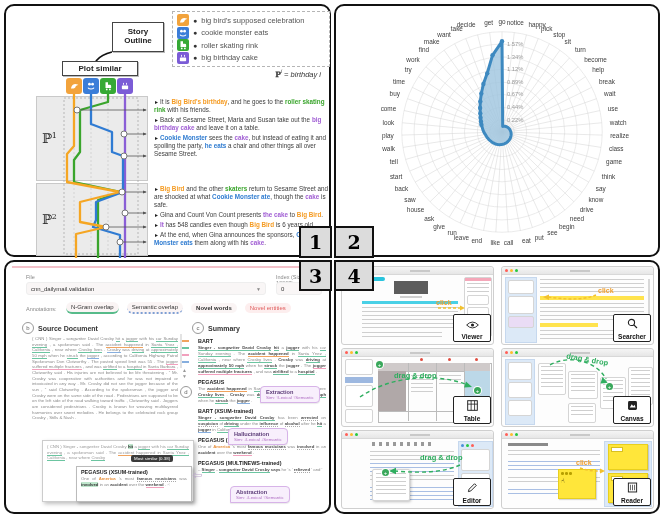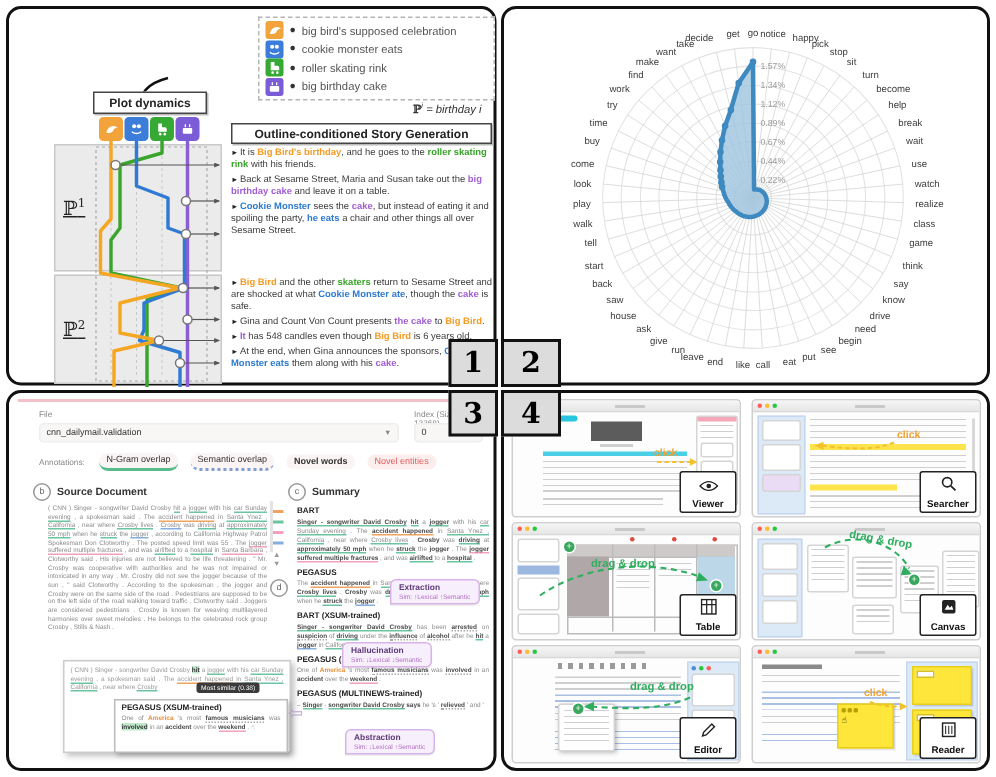--- a/index.html
+++ b/index.html
@@ -21,21 +21,21 @@
     padding:2px 4px;box-sizing:border-box;display:flex;flex-direction:column;justify-content:space-around;}
   .leg-row{display:flex;align-items:center;gap:4px;}
   .leg-ic{width:12px;height:12px;border-radius:2px;flex:0 0 12px;display:flex;align-items:center;justify-content:center;}
   .leg-dot{color:#333;font-size:7px;}
   .leg-txt{font-size:7.5px;color:#555;}
   #plot-icons{position:absolute;left:60px;top:72px;display:flex;gap:1px;}
   .plot-ic{width:16px;height:16px;border-radius:3px;display:flex;align-items:center;justify-content:center;}
   .pnote{position:absolute;right:8px;top:62px;font-size:7.5px;color:#333;font-style:italic;}
   .pnote .bb{font-family:"DejaVu Serif",serif;font-style:normal;font-weight:bold;}
   .grayband{position:absolute;left:30px;width:112px;background:#ebebeb;border:1px solid #c9c9c9;box-sizing:border-box;}
-  .pplabel{position:absolute;left:36px;width:24px;font-family:"DejaVu Serif",serif;font-size:13px;color:#222;text-decoration:underline;}
+  .pplabel{position:absolute;left:36px;width:24px;font-family:"DejaVu Serif",serif;font-size:13px;color:#222;}
   .story-col{position:absolute;left:146px;width:176px;}
   .ssent{font-size:6.3px;line-height:1.28;color:#3c3c3c;margin-bottom:2px;text-indent:0;position:relative;padding-left:2px;}
   .ssent .mk{color:#222;font-size:5px;margin-right:1px;}
   .cb{font-weight:bold;}
   .c-orange{color:#f59b22;}.c-blue{color:#2e7bd0;}.c-green{color:#3aa52c;}.c-purple{color:#a15fd4;}
   
   #sv-card{position:absolute;left:6px;top:4px;right:6px;bottom:4px;background:#fff;border-top:2px solid #f3c1c9;}
   .tinylab{font-size:5.5px;color:#888;}
   .svselect{position:absolute;left:14px;top:14px;width:240px;height:13px;background:#f9f6f6;border:1px solid #eee;
     border-radius:3px;font-size:6px;color:#333;display:flex;align-items:center;justify-content:space-between;padding:0 4px;box-sizing:border-box;}
@@ -141,31 +141,32 @@
               <rect x="3" y="7" width="10" height="6" rx="1" fill="#fff"></rect>
               <rect x="5" y="3" width="1.4" height="3" fill="#fff"></rect>
               <rect x="9.6" y="3" width="1.4" height="3" fill="#fff"></rect>
             </svg>
           </span>
           <span class="leg-dot">●</span>
           <span class="leg-txt">big birthday cake</span>
         </div>
       </div>
 
+    <div class="boxlabel" style="left:106px;top:16px;width:52px;height:30px;font-size:8px;line-height:1.1;">Story Outline</div>
 
     <svg class="abs" style="left:78px;top:42px;width:56px;height:34px;">
       <defs>
           <marker id="ah-blk" markerWidth="6" markerHeight="6" refX="4" refY="2.5" orient="auto">
         <path d="M0,0 L5,2.5 L0,5 z" fill="#111"></path>
           </marker>
         </defs>
       <path d="M28,4 C12,8 8,16 10,26" fill="none" stroke="#111" stroke-width="1.6" marker-end="url(#ah-blk)"></path>
     </svg>
 
-    <div class="boxlabel" style="left:56px;top:55px;width:76px;height:15px;font-size:8px;">Plot dynamics</div>
+    <div class="boxlabel" style="left:56px;top:55px;width:76px;height:15px;font-size:8px;">Plot similar</div>
 
     <div id="plot-icons">
         <div class="plot-ic" style="background: rgb(242, 163, 60);">
           <svg width="10" height="10" viewBox="0 0 16 16">
             <path d="M3,12 Q5,4 12,5 L15,6 L11,8 Q10,13 3,12 z" fill="#fff"></path>
           </svg>
         </div>
         <div class="plot-ic" style="background: rgb(59, 125, 216);">
           <svg width="10" height="10" viewBox="0 0 16 16">
             <circle cx="5.5" cy="5" r="2.2" fill="#fff"></circle>
@@ -186,21 +187,20 @@
             <rect x="5" y="3" width="1.4" height="3" fill="#fff"></rect>
             <rect x="9.6" y="3" width="1.4" height="3" fill="#fff"></rect>
           </svg>
         </div>
       </div>
 
     <div class="pnote">
       <span class="bb">ℙ</span><sup style="font-size:5px;">i</sup><span> = birthday i</span>
     </div>
 
-    <div class="boxlabel" style="left:148px;top:76px;width:174px;height:14px;font-size:8px;">Outline-conditioned Story Generation</div>
 
     <div class="grayband" style="top:90px;height:85px;"></div>
     <div class="grayband" style="top:177px;height:73px;"></div>
     <div class="pplabel" style="top:125px;">ℙ<sup style="font-size:8px;">1</sup></div>
     <div class="pplabel" style="top:206px;">ℙ<sup style="font-size:8px;">2</sup></div>
 
     <svg class="abs" style="left:30px;top:88px;width:116px;height:164px;" viewBox="0 0 116 164">
       <defs>
           <marker id="ah-gry" markerWidth="6" markerHeight="6" refX="4" refY="2" orient="auto">
         <path d="M0,0 L5,2 L0,4 z" fill="#555"></path>

